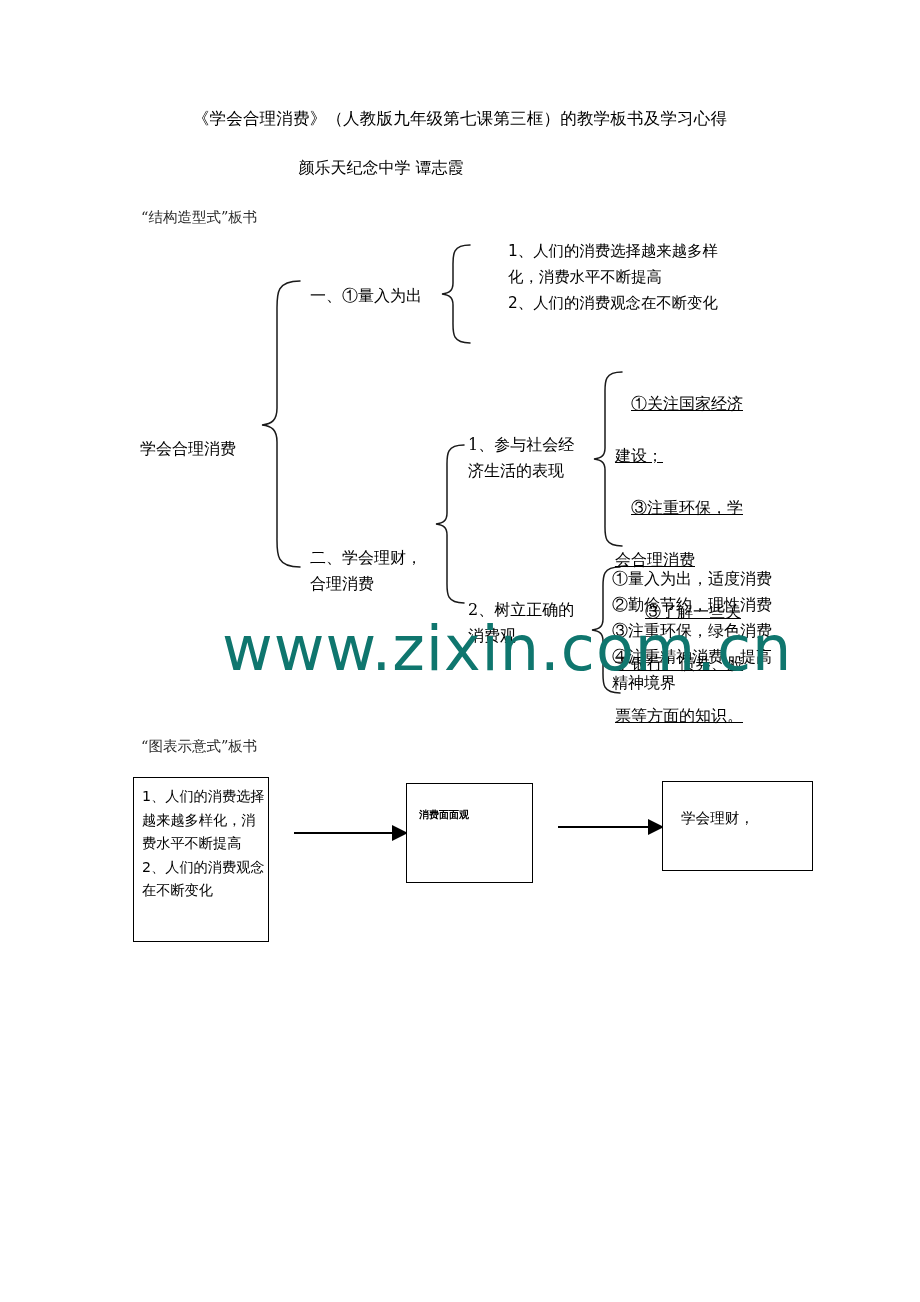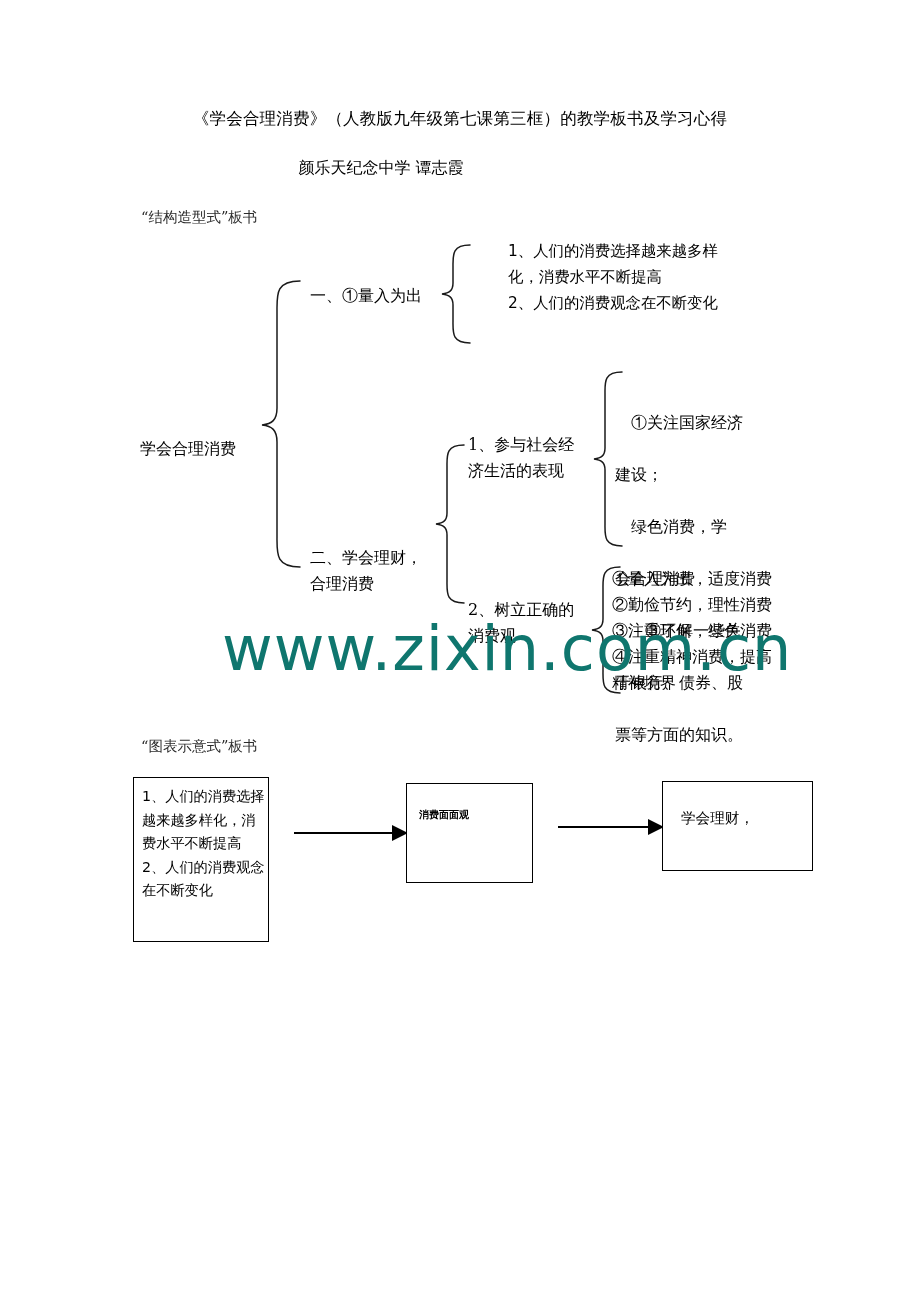--- a/index.html
+++ b/index.html
@@ -55,21 +55,21 @@
     font-family: "DejaVu Sans", "Liberation Sans", sans-serif;
     font-size: 15.4px;
     line-height: 26px;
   }
 
   #root-node      { left: 140px; top: 436px; font-size: 16px; }
   #branch1-node   { left: 310px; top: 283px; }
   #branch1-items  { left: 508px; top: 238px; width: 215px; }
   #branch2-node   { left: 310px; top: 545px; width: 150px; }
   #sub1-node      { left: 468px; top: 432px; width: 125px; }
-  #sub1-items     { left: 615px; top: 384px; width: 190px; }
+  #sub1-items     { left: 615px; top: 365px; width: 190px; text-decoration: underline; }
   #sub2-node      { left: 468px; top: 597px; width: 120px; }
   #sub2-items     { left: 612px; top: 566px; width: 200px; }
 
   #sub1-items .ln { display: block; }
   #sub1-items .ind1 { text-indent: 16px; }
   #sub1-items .ind2 { text-indent: 30px; }
 
   
   #braces, #flowlines {
     left: 0; top: 0;
@@ -187,21 +187,21 @@
 
   <div class="abs node node-serif" id="branch2-node">二、学会理财，
 合理消费</div>
 
   <div class="abs node node-serif" id="sub1-node">1、参与社会经
 济生活的表现</div>
 
   <div class="abs node node-serif" id="sub1-items">
     <span class="ln ind1">①关注国家经济</span>
     <span class="ln">建设；</span>
-    <span class="ln ind1">绿色消费，学</span>
+    <span class="ln ind1">③注重环保，学</span>
     <span class="ln">会合理消费</span>
     <span class="ln ind2">③了解一些关</span>
     <span class="ln">于银行、债券、股</span>
     <span class="ln">票等方面的知识。</span>
   </div>
 
   <div class="abs node node-serif" id="sub2-node">2、树立正确的
 消费观</div>
 
   <div class="abs node node-serif" id="sub2-items">①量入为出，适度消费

